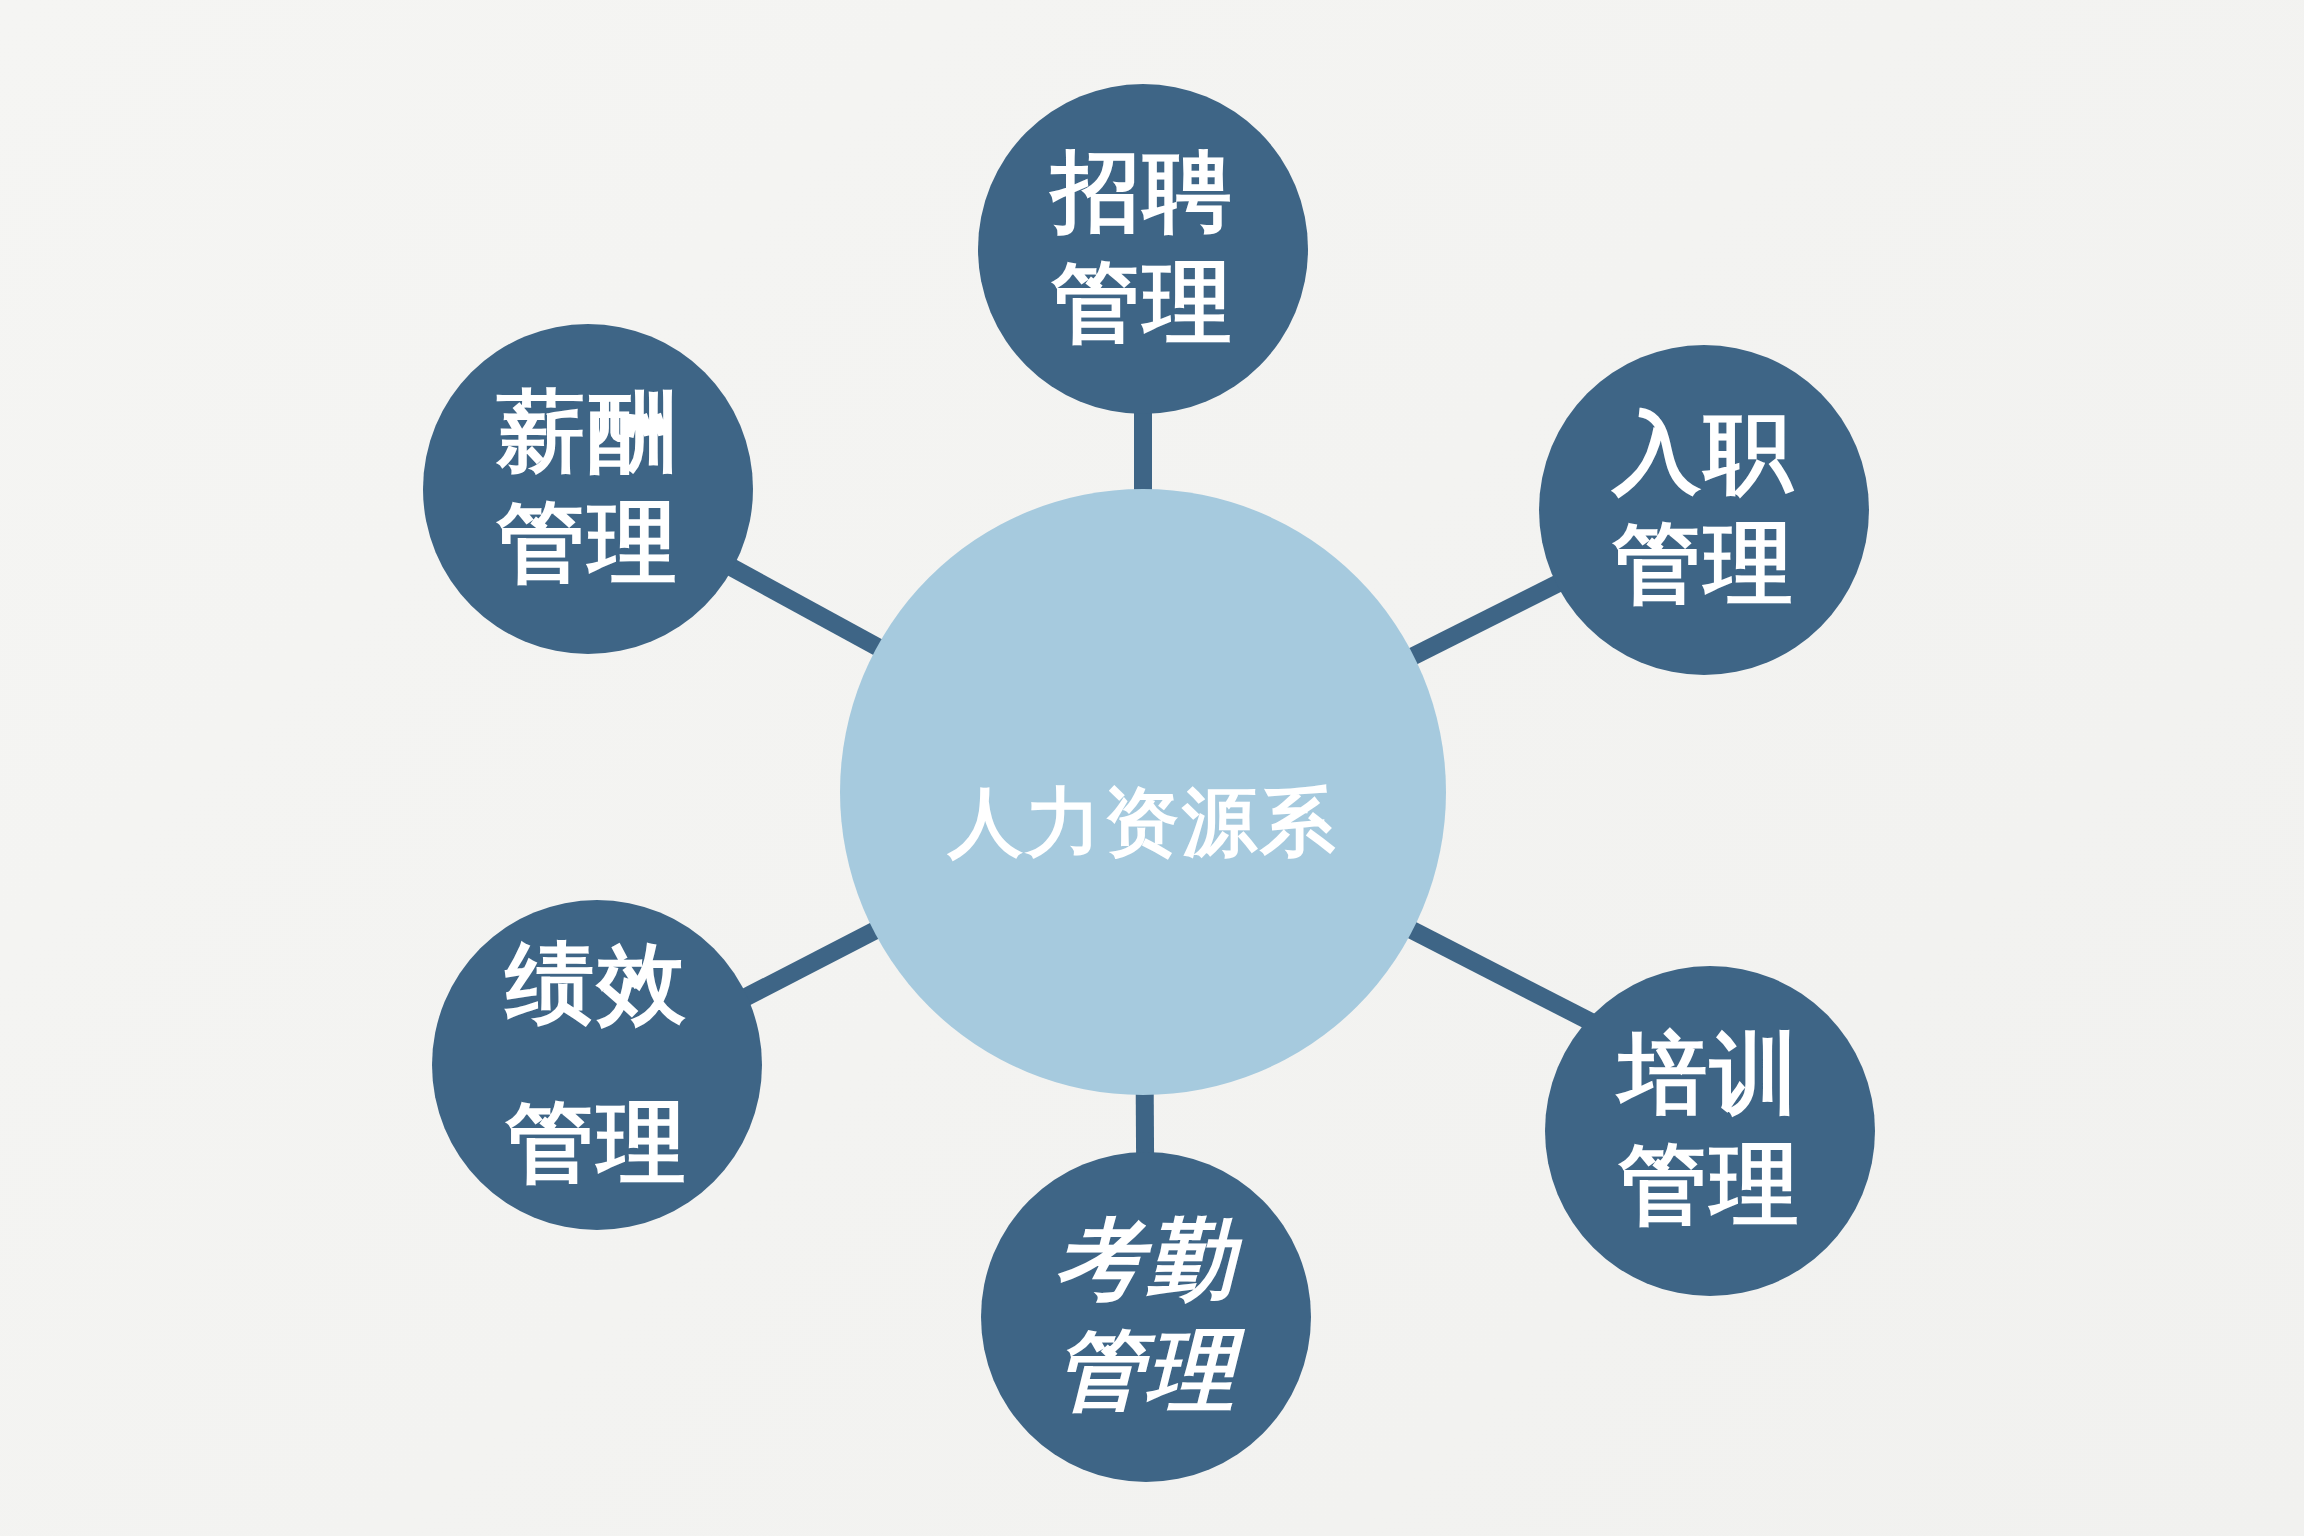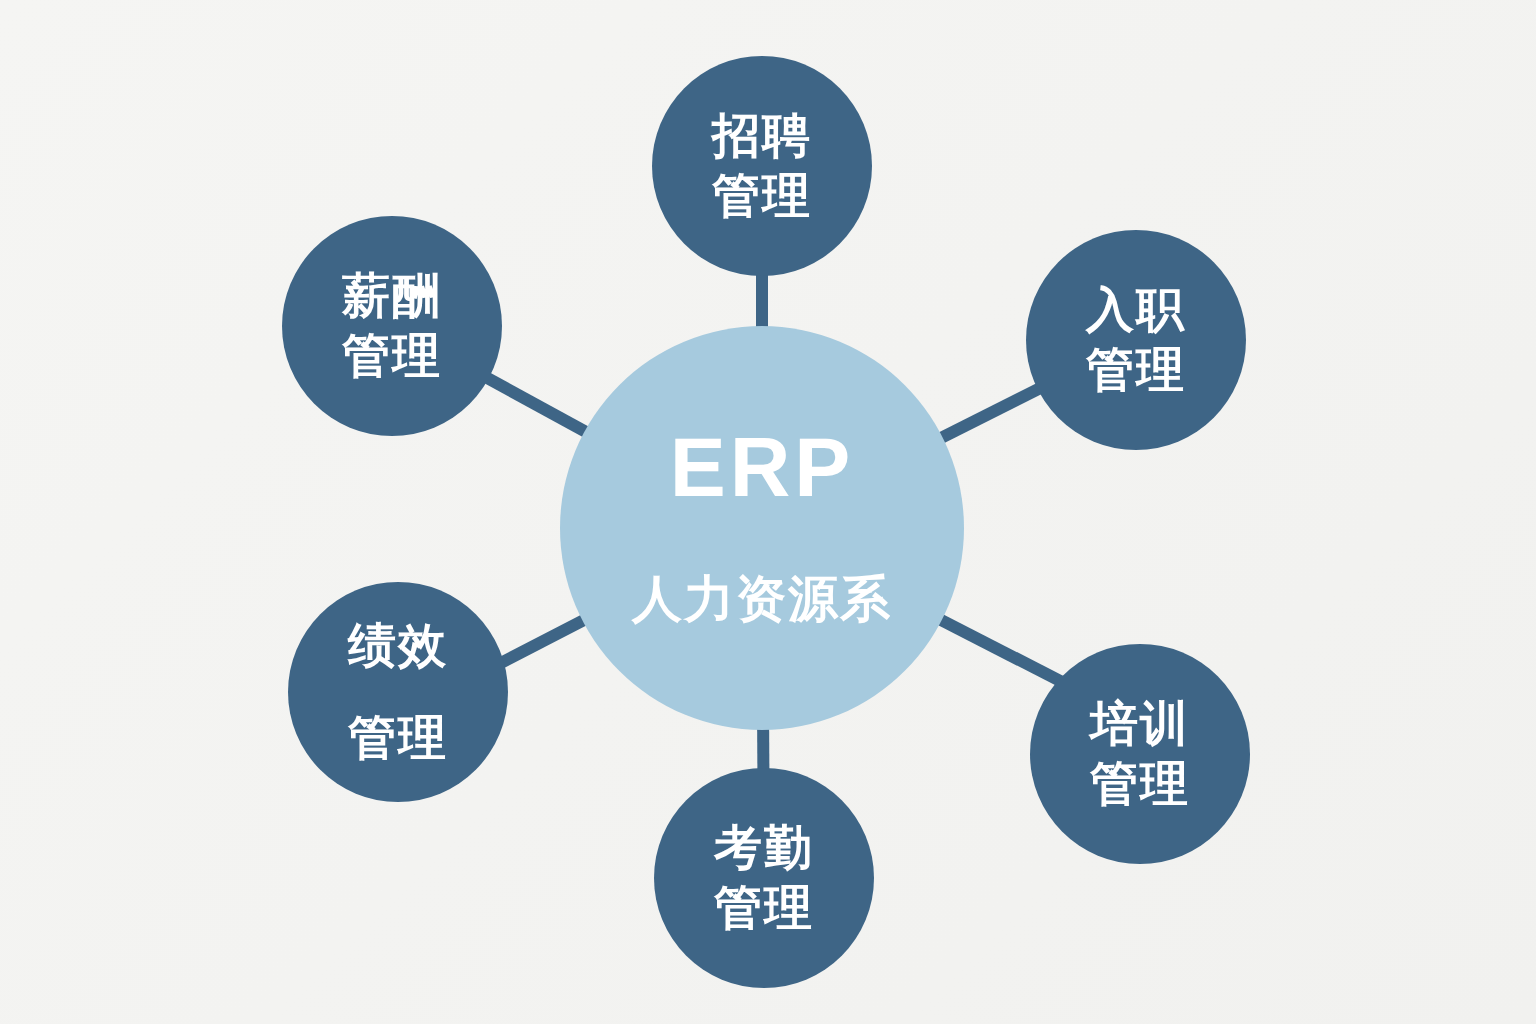--- a/index.html
+++ b/index.html
@@ -29,29 +29,29 @@
     height: 220px;
     border-radius: 50%;
     background: #3e6586;
     display: flex;
     flex-direction: column;
     align-items: center;
     justify-content: center;
     text-align: center;
     color: #ffffff;
     font-weight: bold;
-    font-size: 48px;
+    font-size: 59px;
     line-height: 1.25;
     letter-spacing: 2px;
   }
   .node-top        { left: 652px;  top: 56px;  }
   .node-upper-right{ left: 1026px; top: 230px; }
   .node-lower-right{ left: 1030px; top: 644px; }
-  .node-bottom     { left: 654px;  top: 768px; }
-  .node-lower-left { left: 288px;  top: 582px; gap: 32px; }
+  .node-bottom     { left: 654px;  top: 768px; font-style: italic; }
+  .node-lower-left { left: 288px;  top: 600px; gap: 32px; }
   .node-upper-left { left: 282px;  top: 216px; justify-content: center; }
   .center-node {
     position: absolute;
     left: 560px;
     top: 326px;
     width: 404px;
     height: 404px;
     border-radius: 50%;
     background: #a6cade;
     display: flex;
@@ -114,19 +114,18 @@
     <span>绩效</span>
     <span>管理</span>
   </div>
 
   <div class="node node-upper-left">
     <span>薪酬</span>
     <span>管理</span>
   </div>
 
   <div class="center-node">
-    <div class="center-title">ERP</div>
     <div class="center-subtitle">
       <div>人力资源系</div>
     </div>
   </div>
 
 </div>
 
 </body></html>

